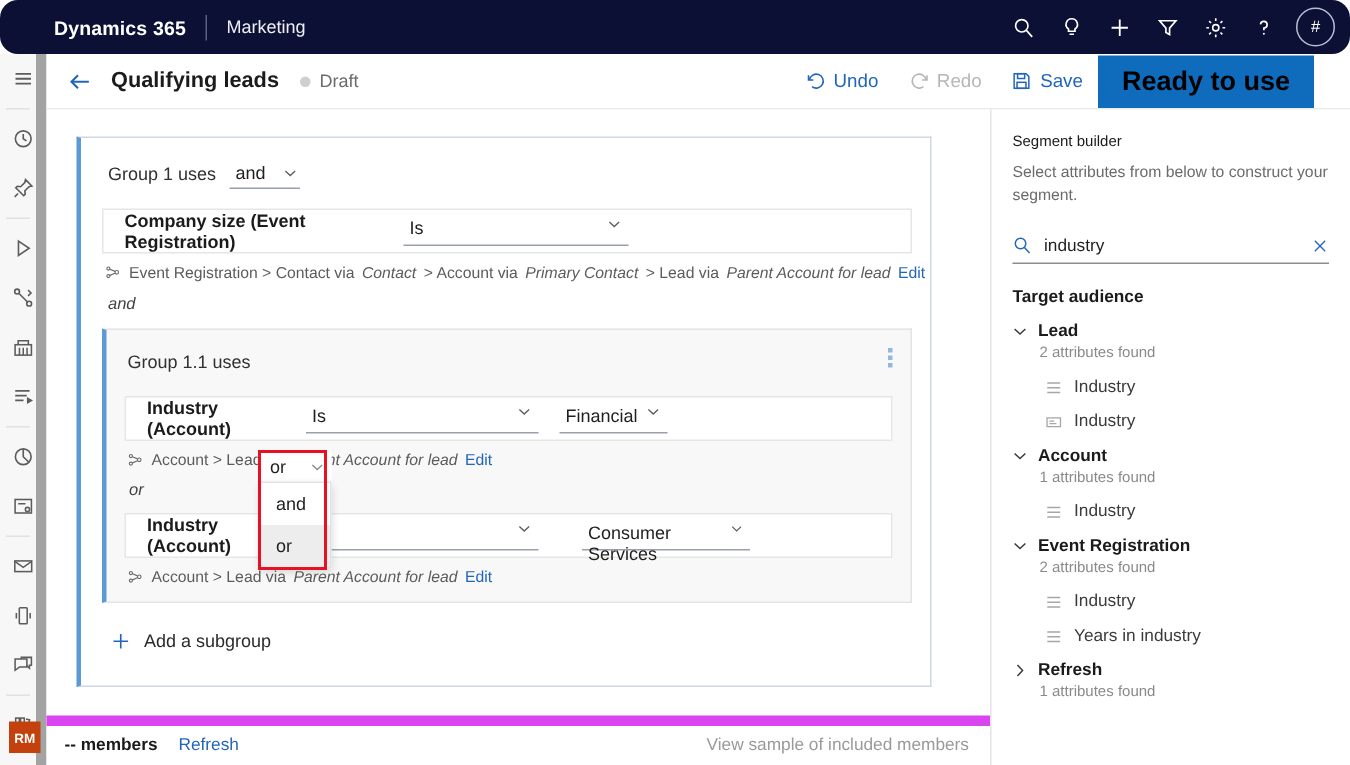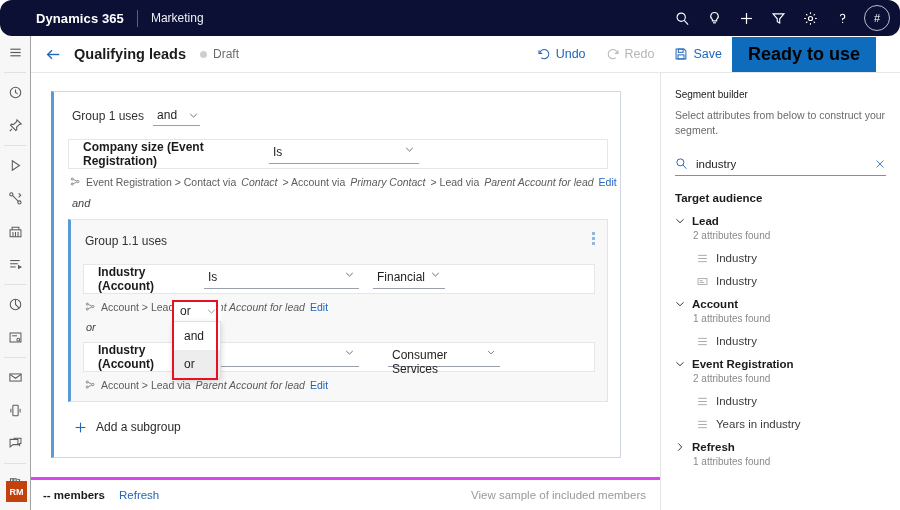--- a/index.html
+++ b/index.html
@@ -30,21 +30,21 @@
   .suite-ic svg { display: block; }
   .avatar-top {
     width: 26px; height: 26px; border-radius: 50%; border: 1px solid #b9bed6;
     display: flex; align-items: center; justify-content: center;
     color: #fff; font-size: 11px; margin: 0 10px 0 6px; cursor: pointer;
   }
 
   
   .rail {
     position: absolute; top: 36px; left: 0; width: 31px; height: 474px;
-    background: #f7f7f7; border-right: 1px solid #a3a3a3;
+    background: #f7f7f7; border-right: 7px solid #a3a3a3;
   }
   .rail-ic {
     width: 31px; height: 33px; display: flex; align-items: center; justify-content: center;
     color: #5c5c5c; cursor: pointer;
   }
   .rail-sep { height: 1px; background: #e1e1e1; margin: 3px 4px; }
   .rail-avatar {
     position: absolute; bottom: 8px; left: 6px;
     width: 21px; height: 21px; background: #c2410c; color: #fff;
     font-size: 9px; font-weight: bold; display: flex;
@@ -127,21 +127,21 @@
   .dd-opt { font-size: 12px; color: #201f1e; padding: 7px 0 7px 10px; cursor: pointer; }
   .dd-opt.hover { background: #ededed; }
   .redbox {
     position: absolute; left: 141px; top: 227px; width: 46px; height: 80px;
     border: 2px solid #e81123; z-index: 45; pointer-events: none;
   }
 
   
   .bottombar {
     position: absolute; left: 31px; top: 477px; width: 629px; height: 33px;
-    background: #ffffff; border-top: 3px solid #d946ef; display: flex; align-items: center;
+    background: #ffffff; border-top: 7px solid #d946ef; display: flex; align-items: center;
   }
   .bb-members { font-size: 11.5px; font-weight: bold; color: #1b1b1b; margin-left: 12px; }
   .bb-refresh { font-size: 11.5px; color: #2266bb; margin-left: 14px; cursor: pointer; }
   .bb-sample { margin-left: auto; margin-right: 14px; font-size: 11.5px; color: #9a9a9a; cursor: pointer; }
 
   
   .panel {
     position: absolute; top: 73px; left: 660px; width: 240px; height: 437px;
     background: #ffffff; border-left: 1px solid #e4e4e4; padding: 16px 14px 0 14px;
     overflow: hidden;

